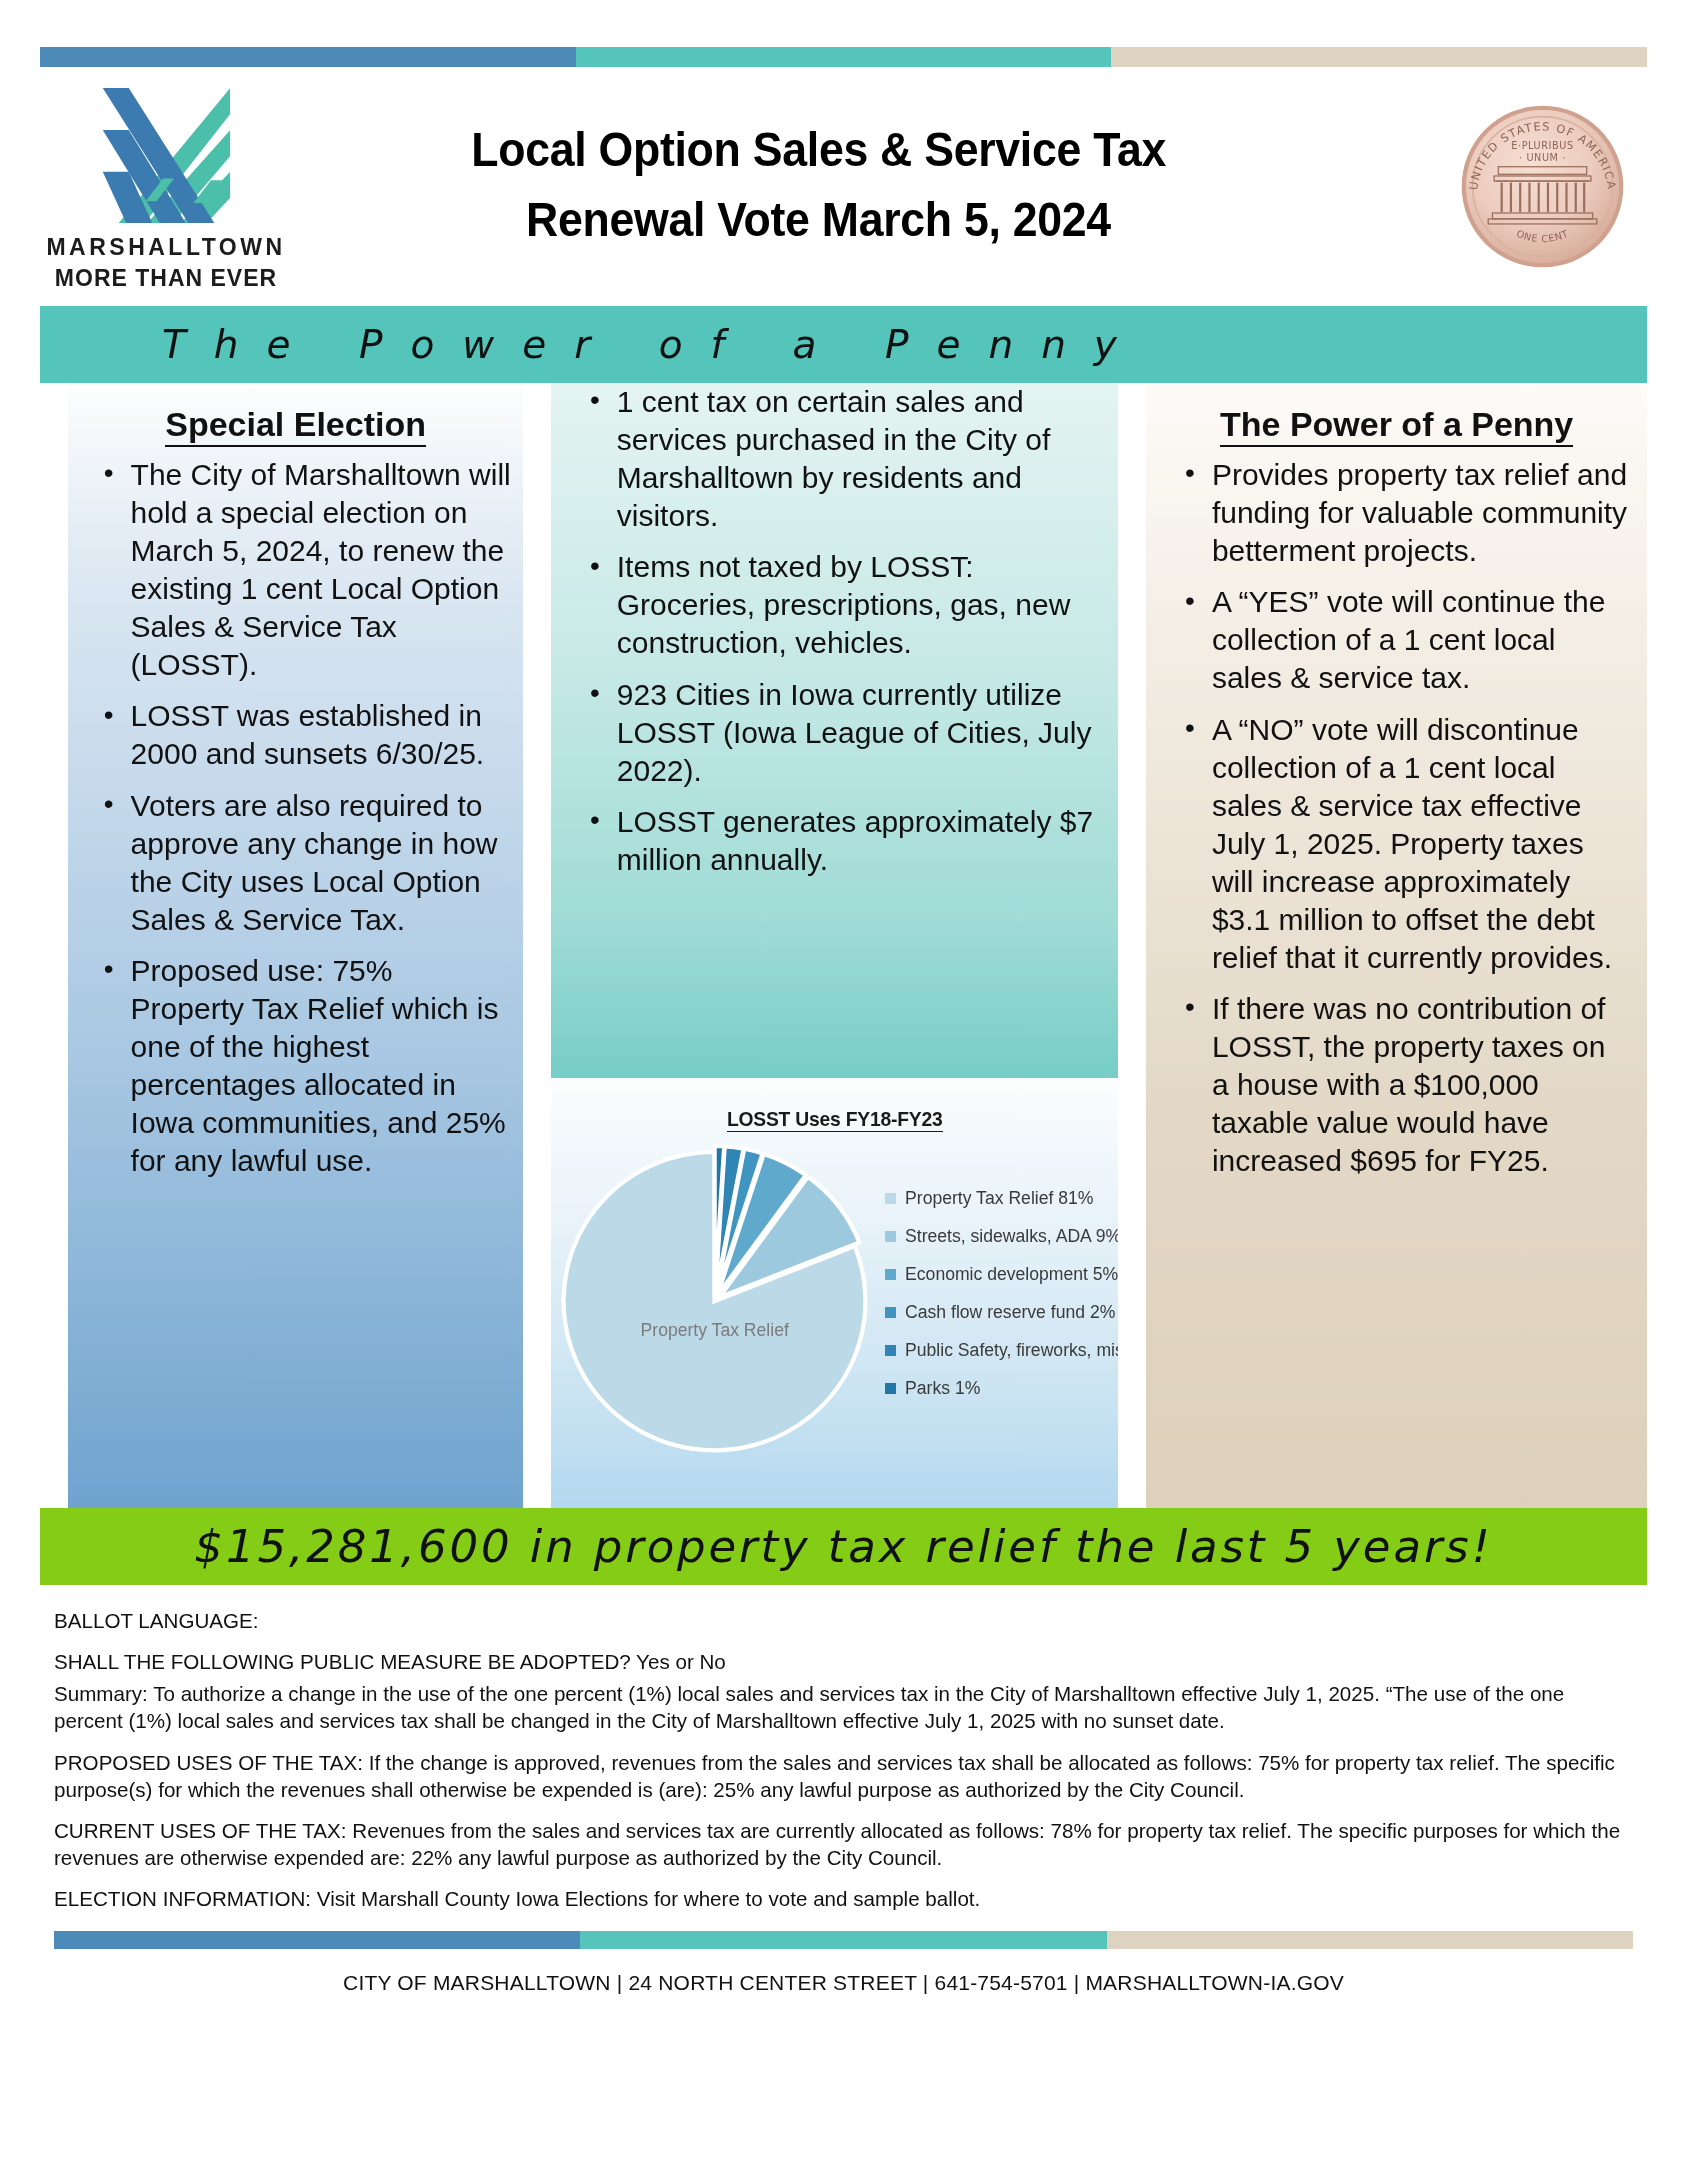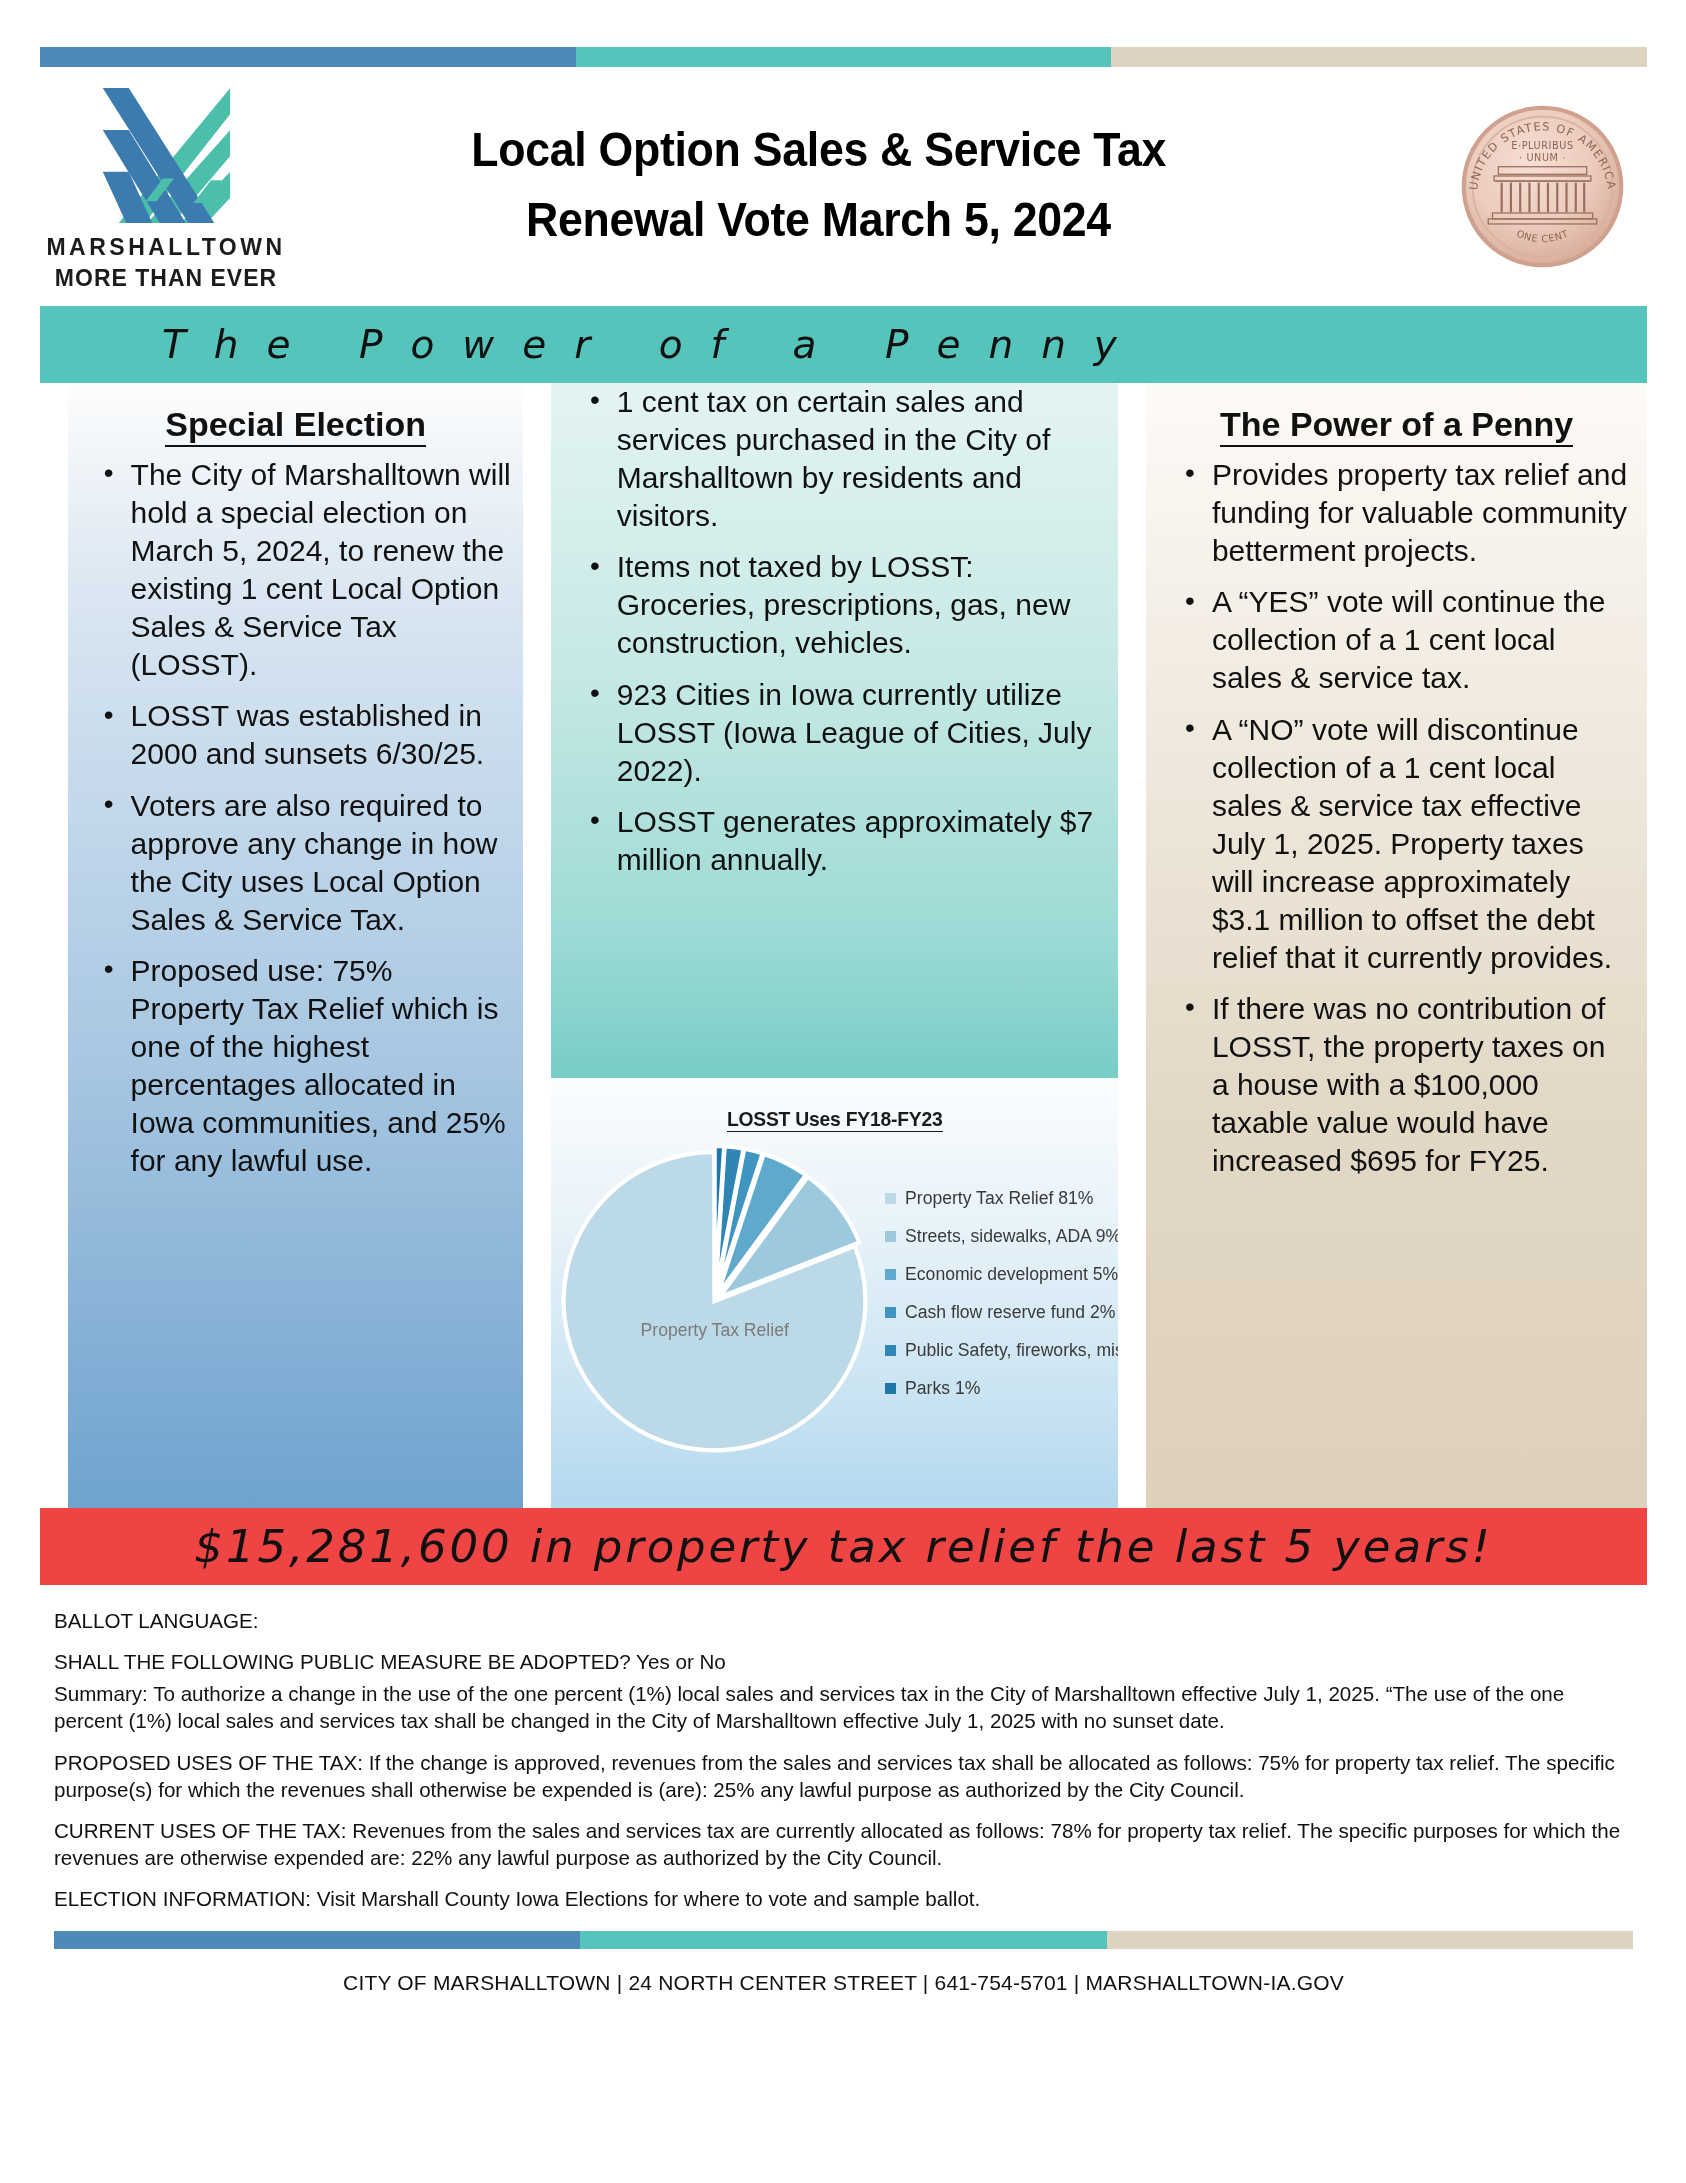--- a/index.html
+++ b/index.html
@@ -104,21 +104,21 @@
     position: absolute; left: 50%; top: 56%; transform: translateX(-50%);
     font-size: 17.6px; color: #7b7b7b; white-space: nowrap;
   }
   .legend { flex: 1; padding-left: 6.7px; }
   .legend-row { display: flex; align-items: center; margin-bottom: 17px; }
   .legend-swatch { width: 11px; height: 11px; margin-right: 9.2px; flex: none; }
   .legend-label { font-size: 17.6px; color: #3a3a3a; white-space: nowrap; }
 
   
   .relief-banner {
-    margin: 0 40px; height: 77px; background: #ef4444;
+    margin: 0 40px; height: 77px; background: #84cc16;
     display: flex; align-items: center; justify-content: center;
   }
   .relief-text {
     font-family: "DejaVu Sans", sans-serif; font-style: italic; font-weight: 300;
     font-size: 45px; letter-spacing: 2.9px; color: #111;
   }
 
   
   .ballot { padding: 22px 54px 0 54px; }
   .ballot p { font-size: 20.6px; line-height: 27px; color: #111; margin-bottom: 14.3px; }

